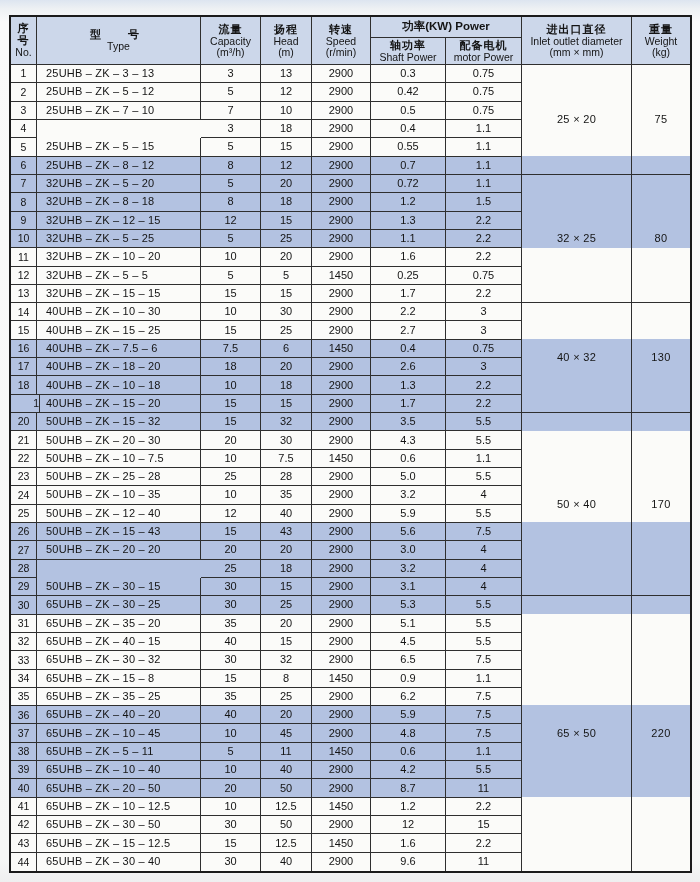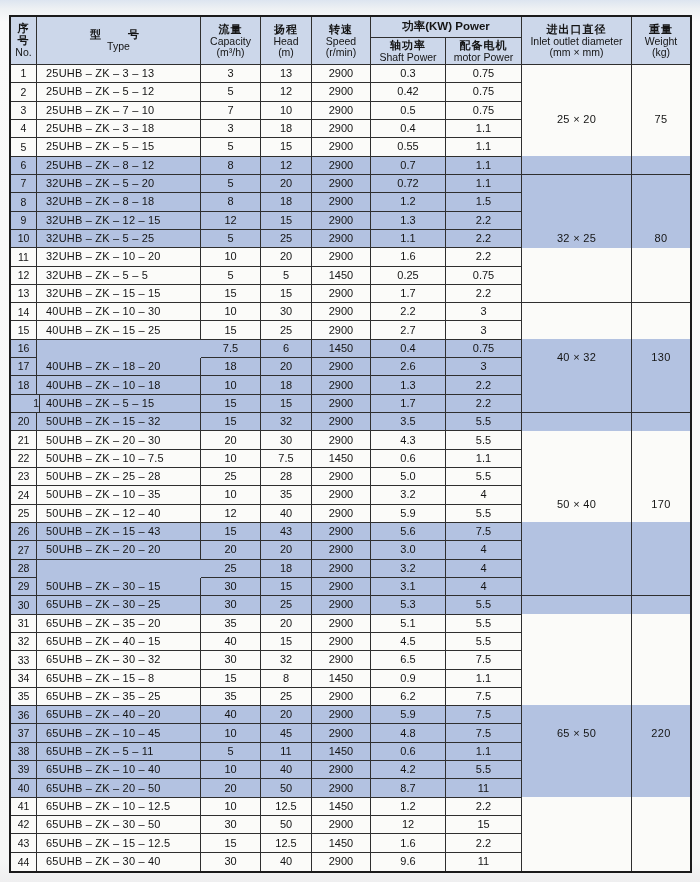--- a/index.html
+++ b/index.html
@@ -135,21 +135,20 @@
     <div class="cell" style="grid-area: 4 / 6;">0.42</div>
     <div class="cell" style="grid-area: 4 / 7;">0.75</div>
     <div class="cell c-no" style="grid-area: 5 / 1;">3</div>
     <div class="cell c-type" style="grid-area: 5 / 2;">25UHB – ZK – 7 – 10</div>
     <div class="cell" style="grid-area: 5 / 3;">7</div>
     <div class="cell" style="grid-area: 5 / 4;">10</div>
     <div class="cell" style="grid-area: 5 / 5;">2900</div>
     <div class="cell" style="grid-area: 5 / 6;">0.5</div>
     <div class="cell" style="grid-area: 5 / 7;">0.75</div>
     <div class="cell c-no" style="grid-area: 6 / 1;">4</div>
-    <div class="cell c-type" style="grid-area: 6 / 2;">25UHB – ZK – 3 – 18</div>
     <div class="cell" style="grid-area: 6 / 3;">3</div>
     <div class="cell" style="grid-area: 6 / 4;">18</div>
     <div class="cell" style="grid-area: 6 / 5;">2900</div>
     <div class="cell" style="grid-area: 6 / 6;">0.4</div>
     <div class="cell" style="grid-area: 6 / 7;">1.1</div>
     <div class="cell c-no" style="grid-area: 7 / 1;">5</div>
     <div class="cell c-type" style="grid-area: 7 / 2;">25UHB – ZK – 5 – 15</div>
     <div class="cell" style="grid-area: 7 / 3;">5</div>
     <div class="cell" style="grid-area: 7 / 4;">15</div>
     <div class="cell" style="grid-area: 7 / 5;">2900</div>
@@ -219,41 +218,42 @@
     <div class="cell" style="grid-area: 16 / 6;">2.2</div>
     <div class="cell" style="grid-area: 16 / 7;">3</div>
     <div class="cell c-no" style="grid-area: 17 / 1;">15</div>
     <div class="cell c-type" style="grid-area: 17 / 2;">40UHB – ZK – 15 – 25</div>
     <div class="cell" style="grid-area: 17 / 3;">15</div>
     <div class="cell" style="grid-area: 17 / 4;">25</div>
     <div class="cell" style="grid-area: 17 / 5;">2900</div>
     <div class="cell" style="grid-area: 17 / 6;">2.7</div>
     <div class="cell" style="grid-area: 17 / 7;">3</div>
     <div class="cell c-no" style="grid-area: 18 / 1;">16</div>
+    <div class="cell c-type" style="grid-area: 18 / 2;">40UHB – ZK – 7.5 – 6</div>
     <div class="cell" style="grid-area: 18 / 3;">7.5</div>
     <div class="cell" style="grid-area: 18 / 4;">6</div>
     <div class="cell" style="grid-area: 18 / 5;">1450</div>
     <div class="cell" style="grid-area: 18 / 6;">0.4</div>
     <div class="cell" style="grid-area: 18 / 7;">0.75</div>
     <div class="cell c-no" style="grid-area: 19 / 1;">17</div>
     <div class="cell c-type" style="grid-area: 19 / 2;">40UHB – ZK – 18 – 20</div>
     <div class="cell" style="grid-area: 19 / 3;">18</div>
     <div class="cell" style="grid-area: 19 / 4;">20</div>
     <div class="cell" style="grid-area: 19 / 5;">2900</div>
     <div class="cell" style="grid-area: 19 / 6;">2.6</div>
     <div class="cell" style="grid-area: 19 / 7;">3</div>
     <div class="cell c-no" style="grid-area: 20 / 1;">18</div>
     <div class="cell c-type" style="grid-area: 20 / 2;">40UHB – ZK – 10 – 18</div>
     <div class="cell" style="grid-area: 20 / 3;">10</div>
     <div class="cell" style="grid-area: 20 / 4;">18</div>
     <div class="cell" style="grid-area: 20 / 5;">2900</div>
     <div class="cell" style="grid-area: 20 / 6;">1.3</div>
     <div class="cell" style="grid-area: 20 / 7;">2.2</div>
     <div class="cell c-no" style="grid-area: 21 / 1; padding-left: 28px;">19</div>
-    <div class="cell c-type" style="grid-area: 21 / 2;">40UHB – ZK – 5 – 15</div>
+    <div class="cell c-type" style="grid-area: 21 / 2;">40UHB – ZK – 15 – 20</div>
     <div class="cell" style="grid-area: 21 / 3;">15</div>
     <div class="cell" style="grid-area: 21 / 4;">15</div>
     <div class="cell" style="grid-area: 21 / 5;">2900</div>
     <div class="cell" style="grid-area: 21 / 6;">1.7</div>
     <div class="cell" style="grid-area: 21 / 7;">2.2</div>
     <div class="cell c-no" style="grid-area: 22 / 1;">20</div>
     <div class="cell c-type" style="grid-area: 22 / 2;">50UHB – ZK – 15 – 32</div>
     <div class="cell" style="grid-area: 22 / 3;">15</div>
     <div class="cell" style="grid-area: 22 / 4;">32</div>
     <div class="cell" style="grid-area: 22 / 5;">2900</div>

